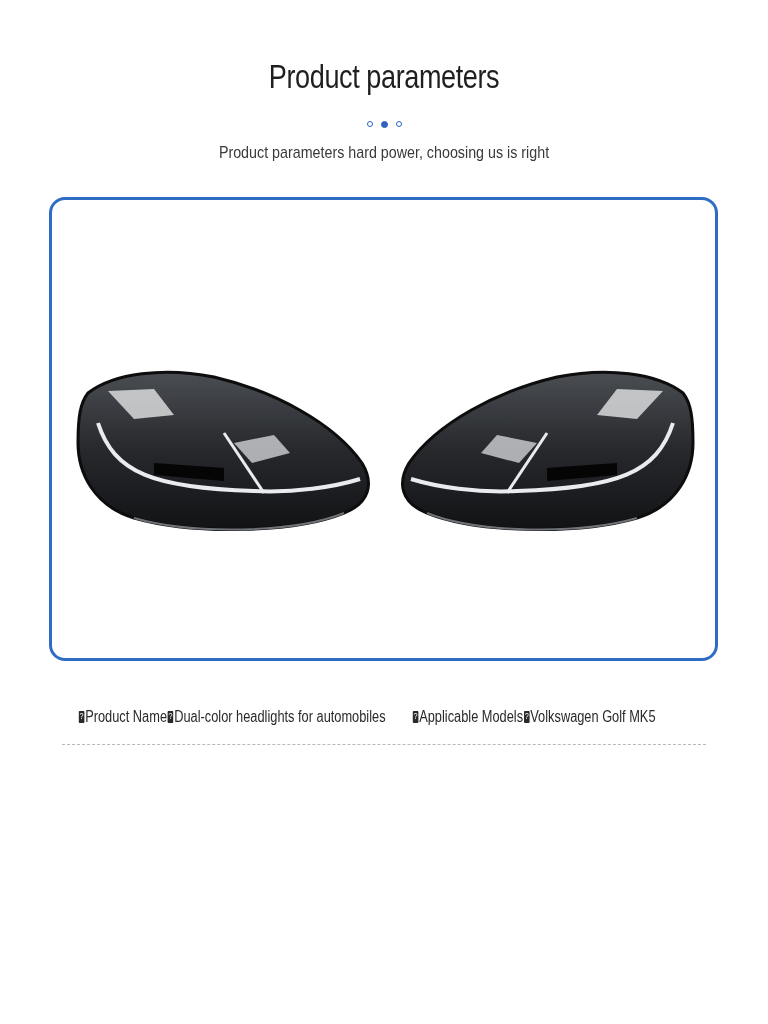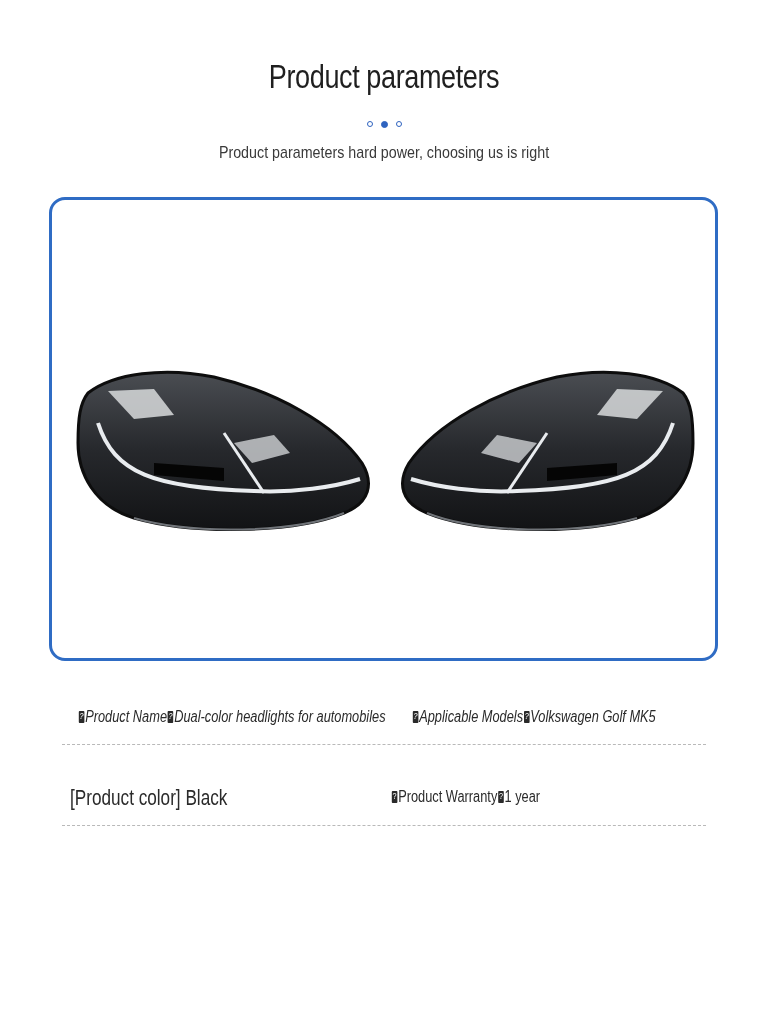--- a/index.html
+++ b/index.html
@@ -81,21 +81,21 @@
       left: 62px;
       top: 690px;
       width: 644px;
     }
     .row {
       position: relative;
       height: 81px;
       border-bottom: 1px dashed #b9b9b9;
       box-sizing: border-box;
     }
-    .row.first { height: 55px; font-style: italic; }
+    .row.first { height: 55px; }
     .cell {
       position: absolute;
       white-space: nowrap;
       color: #2a2a2a;
       transform-origin: left center;
     }
     .small {
       font-size: 16px;
       transform: scaleX(0.8);
       font-weight: 500;
@@ -180,20 +180,14 @@
   <div class="row first">
     <div class="cell small" style="left:16px; top:18px;">
       <span class="glyph"></span><span>Product Name</span><span class="glyph"></span><span>Dual-color headlights for automobiles</span>
     </div>
     <div class="cell small" style="left:350px; top:18px;">
       <span class="glyph"></span><span>Applicable Models</span><span class="glyph"></span><span>Volkswagen Golf MK5</span>
     </div>
   </div>
 
 
-  <div class="row">
-    <div class="cell big" style="left:8px; top:40px;">[Product color] Black</div>
-    <div class="cell small" style="left:329px; top:43px;">
-      <span class="glyph"></span><span>Product Warranty</span><span class="glyph"></span><span>1 year</span>
-    </div>
-  </div>
 
 </div>
 
 </body></html>

